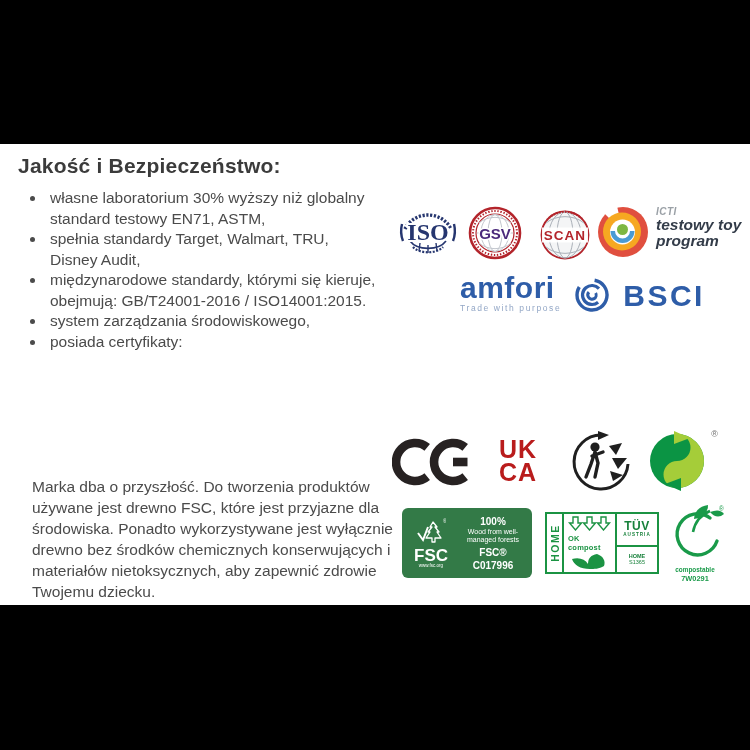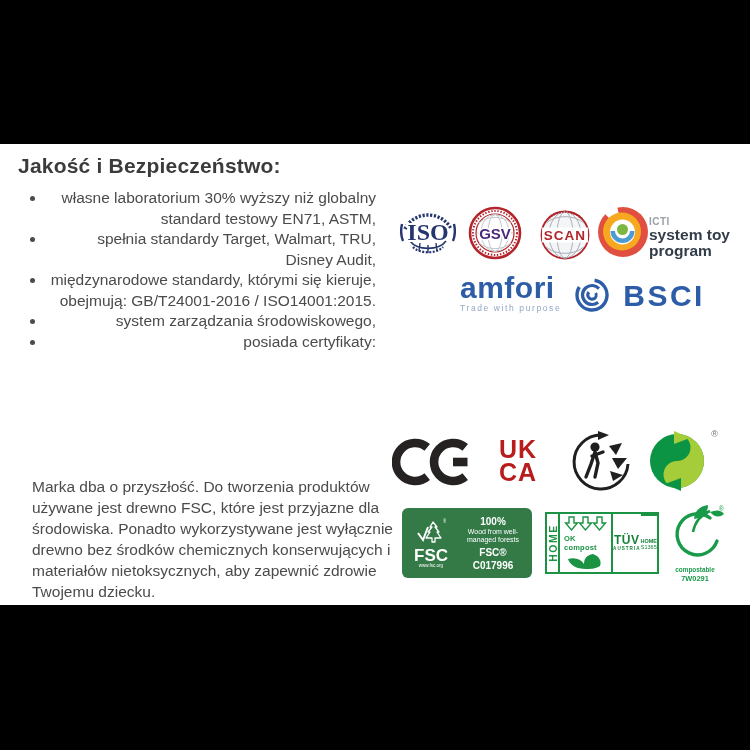--- a/index.html
+++ b/index.html
@@ -2,24 +2,24 @@
 <html><head>
 <meta charset="utf-8">
 <style>
   html,body{margin:0;padding:0;background:#000;}
   .canvas{position:relative;width:750px;height:750px;background:#000;overflow:hidden;
           font-family:"Liberation Sans","DejaVu Sans",sans-serif;}
   .content{position:absolute;left:0;top:144px;width:750px;height:461px;background:#ffffff;}
   .abs{position:absolute;}
   .h-title{font-size:21px;font-weight:700;color:#3b3b3b;letter-spacing:.2px;}
   .bullets{margin:0;padding:0 0 0 16px;width:330px;font-size:15.5px;line-height:20.5px;color:#4b4b4b;}
-  .bullets li{margin:0;padding-left:4px;text-align:right;}
+  .bullets li{margin:0;padding-left:4px;}
   .para{margin:14px;width:362px;font-size:15.5px;line-height:21px;color:#4b4b4b;}
   
-  .icti-wrap{display:flex;align-items:flex-end;}
+  .icti-wrap{display:flex;align-items:flex-start;gap:7px;font-style:italic;}
   .icti-text .kicker{font-size:10px;font-weight:700;color:#9aa0a6;letter-spacing:.5px;}
   .icti-text .big{font-size:15.5px;font-weight:700;color:#333c49;line-height:15.5px;}
   
   .amfori-row{display:flex;align-items:flex-end;gap:13px;}
   .amfori-col{display:flex;flex-direction:column;align-items:flex-start;}
   .amfori-word{font-size:30px;font-weight:700;color:#2e5da8;line-height:28px;letter-spacing:.5px;}
   .amfori-tag{font-size:8.5px;color:#93a7c6;letter-spacing:1.6px;margin-top:1px;}
   .bsci-word{font-size:30px;font-weight:600;color:#2e5da8;letter-spacing:2.5px;}
   
   .ukca{width:58px;text-align:center;font-weight:700;color:#b91c1c;font-size:25px;line-height:22.5px;letter-spacing:1px;}
@@ -33,21 +33,21 @@
   .fsc-percent{font-size:10px;font-weight:700;line-height:13px;}
   .fsc-desc{font-size:7px;line-height:8px;}
   .fsc-code{font-size:10px;font-weight:700;line-height:13px;margin-top:2px;}
   
   .okc{width:114px;height:62px;background:#fff;border:2px solid #1b9343;box-sizing:border-box;display:flex;}
   .okc-side{width:15px;border-right:2px solid #1b9343;position:relative;}
   .okc-side span{position:absolute;left:50%;top:50%;transform:translate(-50%,-50%) rotate(-90deg);
                  font-size:10.5px;font-weight:700;color:#1b9343;letter-spacing:1.5px;}
   .okc-mid{width:43px;display:flex;flex-direction:column;align-items:center;justify-content:space-between;padding:2px 4px;}
   .okc-label{font-size:7.5px;font-weight:700;color:#1b9343;letter-spacing:.2px;}
-  .okc-right{flex:1;border-left:2px solid #1b9343;display:flex;text-align:right;}
+  .okc-right{flex:1;border-left:2px solid #1b9343;display:flex;flex-direction:column;text-align:right;}
   .okc-tuv{flex:1.2;display:flex;flex-direction:column;align-items:center;justify-content:center;color:#17813b;}
   .okc-tuv .tuv{font-size:12px;font-weight:800;line-height:11px;letter-spacing:.5px;}
   .okc-tuv .aus{font-size:4.6px;font-weight:700;letter-spacing:1px;}
   .okc-cert{flex:1;border-top:2px solid #1b9343;display:flex;flex-direction:column;align-items:center;justify-content:center;color:#17813b;}
   .okc-cert .c1{font-size:5.5px;font-weight:700;line-height:6.5px;}
   .okc-cert .c2{font-size:5.5px;line-height:6.5px;}
   .greendot-reg{position:absolute;top:-2px;right:-2px;font-size:9px;color:#6e6e6e;}
 </style>
 </head>
 <body>
@@ -105,21 +105,21 @@
       <svg width="52" height="52" viewBox="0 0 52 52">
         <circle cx="26" cy="26" r="25" fill="#e04f3f"></circle>
         <path d="M26 26 L6 6 L20 0 Z" fill="#ffffff"></path>
         <circle cx="25" cy="25.5" r="19" fill="#f6a821"></circle>
         <circle cx="25.5" cy="26" r="12.5" fill="#ffffff"></circle>
         <path d="M13.5 25 a12 12 0 0 0 24 0 l-4.5 0 a7.5 7.5 0 0 1 -15 0 z" fill="#4a9bd4"></path>
         <circle cx="25.5" cy="23.5" r="5.5" fill="#7db742"></circle>
       </svg>
       <div class="icti-text">
         <div class="kicker">ICTI</div>
-        <div class="big">system toy</div>
+        <div class="big">testowy toy</div>
         <div class="big">program</div>
       </div>
     </div>
 
     <div class="abs amfori-row" style="left:460px;top:130px;">
       <div class="amfori-col">
         <div class="amfori-word">amfori</div>
         <div class="amfori-tag">Trade with purpose</div>
       </div>
       <svg width="36" height="36" viewBox="0 0 36 36">

